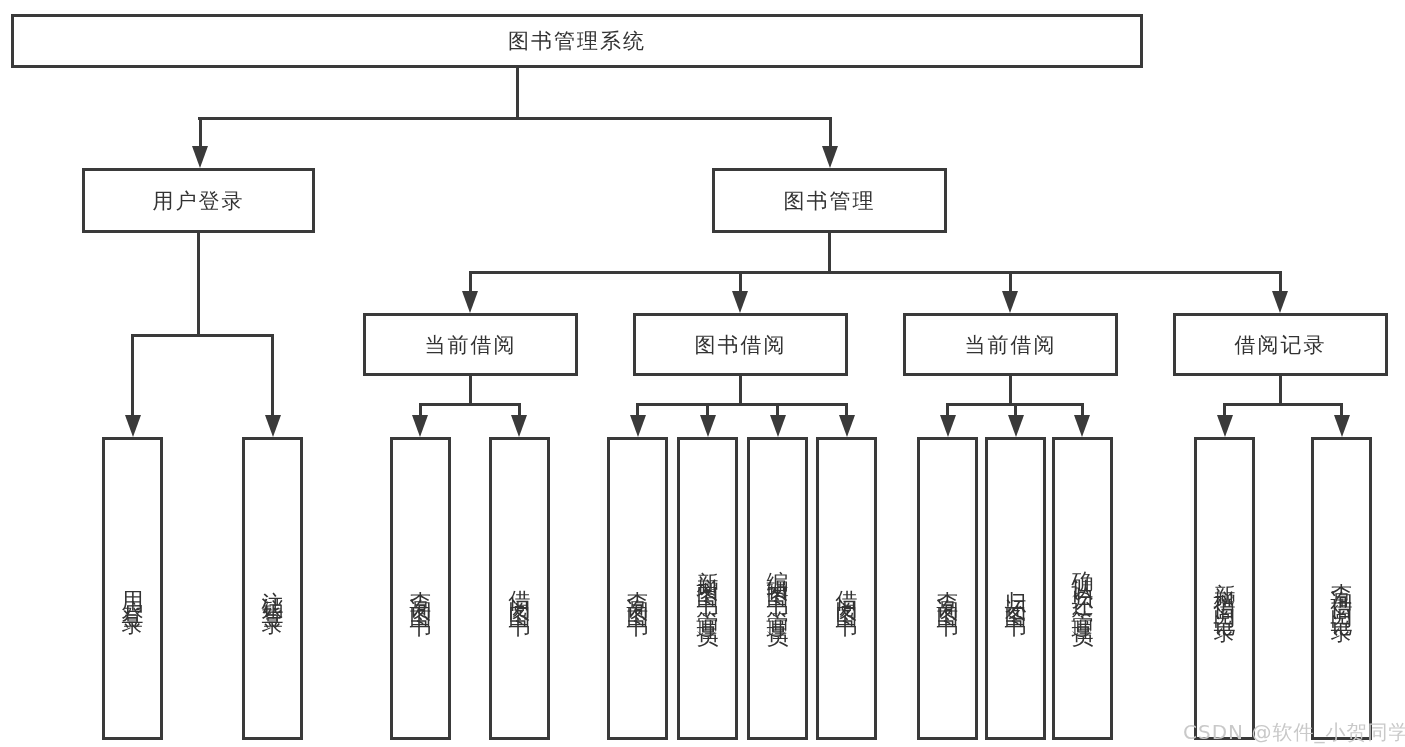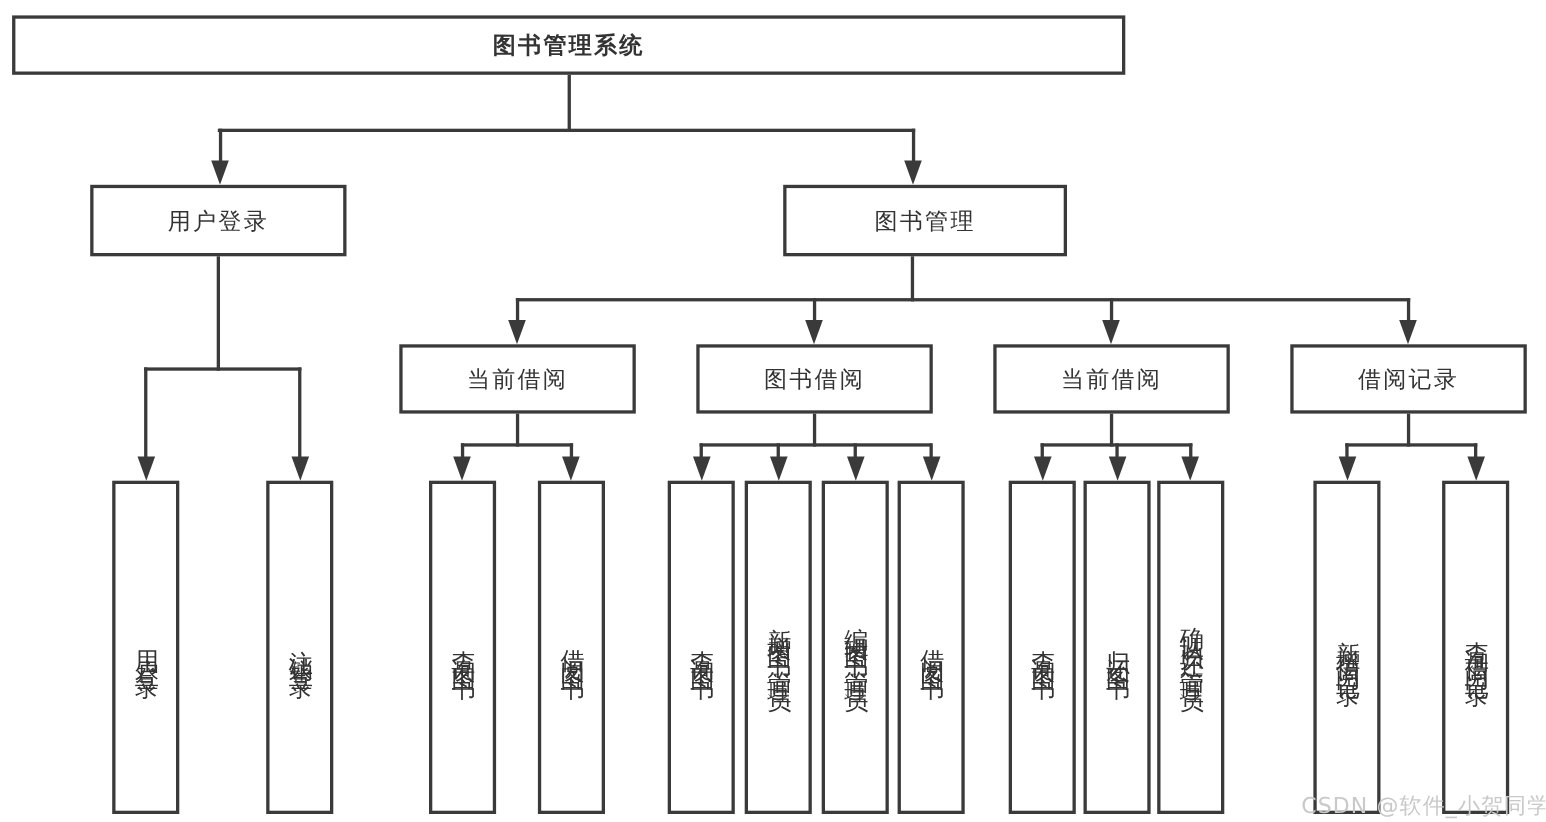--- a/index.html
+++ b/index.html
@@ -24,21 +24,21 @@
     position: absolute;
     box-sizing: border-box;
     border: 3px solid var(--line);
     background: #fff;
     display: flex;
     align-items: center;
     justify-content: center;
     color: var(--text);
   }
   .hnode { font-size: 21px; letter-spacing: 2px; font-weight: 500; }
-  .root  { left: 11px; top: 14px; width: 1012px; height: 54px; font-weight: bold; }
+  .root  { left: 11px; top: 14px; width: 1132px; height: 54px; }
   .l2    { top: 168px; height: 65px; }
   .l3    { top: 313px; height: 63px; width: 215px; }
   .leaf  { top: 437px; height: 303px; width: 61px; }
   .vtext {
     writing-mode: vertical-rl;
     text-orientation: mixed;
     font-size: 22px;
     line-height: 1;
     letter-spacing: 8px;
     font-weight: 500;
@@ -76,21 +76,21 @@
   <div class="ln" style="left:516px;top:68px;width:3px;height:51px"></div>
   <div class="ln" style="left:198px;top:117px;width:634px;height:3px"></div>
   <div class="ln" style="left:199px;top:117px;width:3px;height:33px"></div>
   <div class="ln" style="left:829px;top:117px;width:3px;height:33px"></div>
   <div class="ah" style="left:192px;top:146px"></div>
   <div class="ah" style="left:822px;top:146px"></div>
 
   <div class="box hnode l2" style="left:82px;width:233px">
     <span>用户登录</span>
   </div>
-  <div class="box hnode l2" style="left:712px;width:258px">
+  <div class="box hnode l2" style="left:712px;width:235px">
     <span>图书管理</span>
   </div>
 
   <div class="ln" style="left:197px;top:233px;width:3px;height:104px"></div>
   <div class="ln" style="left:131px;top:334px;width:143px;height:3px"></div>
   <div class="ln" style="left:131px;top:334px;width:3px;height:83px"></div>
   <div class="ln" style="left:271px;top:334px;width:3px;height:83px"></div>
   <div class="ah" style="left:125px;top:415px"></div>
   <div class="ah" style="left:265px;top:415px"></div>
 

